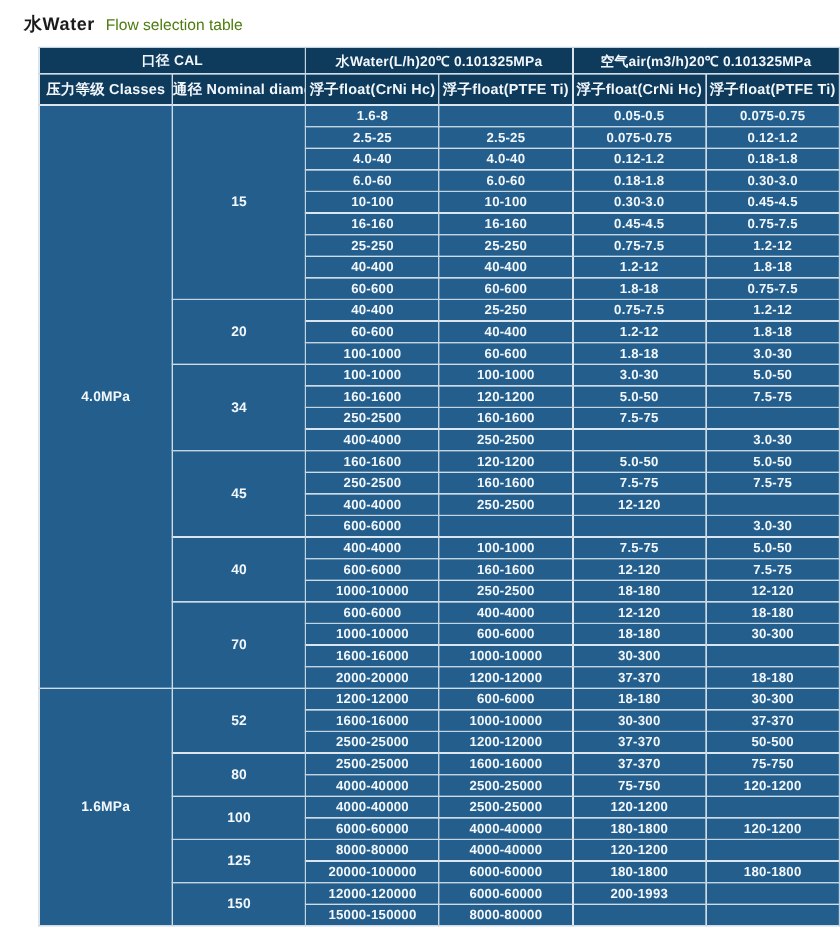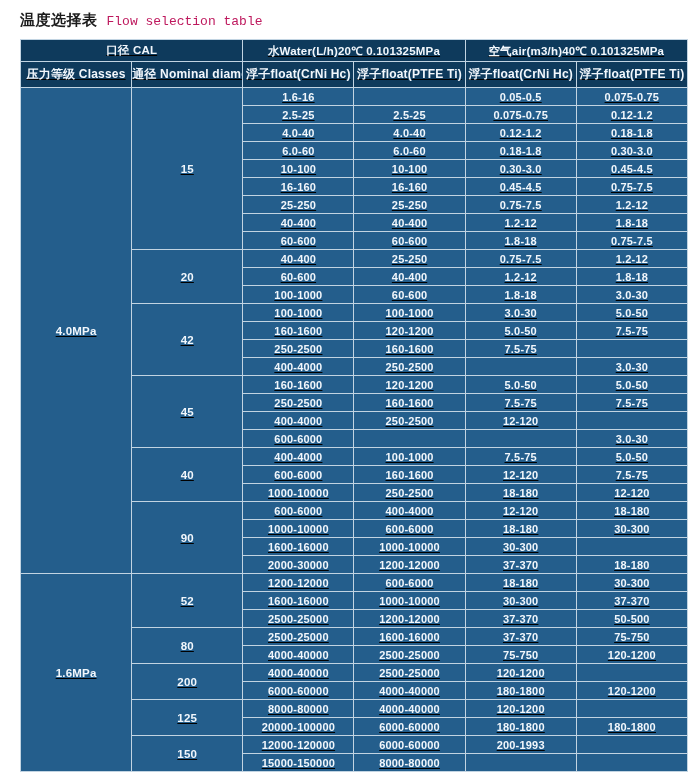--- a/index.html
+++ b/index.html
@@ -12,77 +12,77 @@
   body{
     width:700px;height:784px;background:#ffffff;
     font-family:"Liberation Sans",sans-serif;
     overflow:hidden;
   }
   .page-title{
     margin:11px 0 9px 20px;
     display:flex;align-items:baseline;gap:9px;
   }
   .title-zh{font-size:15px;font-weight:bold;color:#1b1b1b;letter-spacing:0.5px;}
-  .title-en{font-size:13px;color:#be185d;font-family:Liberation Mono, monospace;}
+  .title-en{font-size:13px;color:#4d7c0f;}
   table.flow-table{
     border-collapse:collapse;table-layout:fixed;
-    width:668px;margin-left:20px;text-decoration:underline;
+    width:668px;margin-left:32px;
   }
   col{width:16.666%;}
   th,td{
     border:1px solid var(--border);
     text-align:center;vertical-align:middle;
     padding:0;color:var(--cell-text);
     font-size:11px;font-weight:bold;
     letter-spacing:0.2px;
     overflow:hidden;white-space:nowrap;
   }
   thead th{background:var(--header-bg);}
   tr.h1 th{height:21px;font-size:11.5px;}
   tr.h2 th{height:25px;font-size:12px;}
   tbody td{background:var(--body-bg);height:17px;}
   td.class-cell,td.diam-cell{font-size:11.5px;text-align:center;}
 </style>
 </head>
 <body>
 
 <div class="page-title">
-  <span class="title-zh">温度选择表</span>
+  <span class="title-zh">水Water</span>
   <span class="title-en">Flow selection table</span>
 </div>
 
 <table class="flow-table">
   <colgroup>
     <col>
       <col>
       <col>
       <col>
       <col>
       <col>
   </colgroup>
   <thead>
     <tr class="h1">
       <th colspan="2">口径 CAL</th>
       <th colspan="2">水Water(L/h)20℃ 0.101325MPa</th>
-      <th colspan="2">空气air(m3/h)40℃ 0.101325MPa</th>
+      <th colspan="2">空气air(m3/h)20℃ 0.101325MPa</th>
     </tr>
     <tr class="h2">
       <th>压力等级 Classes</th>
       <th>通径 Nominal diameter</th>
       <th>浮子float(CrNi Hc)</th>
       <th>浮子float(PTFE Ti)</th>
       <th>浮子float(CrNi Hc)</th>
       <th>浮子float(PTFE Ti)</th>
     </tr>
   </thead>
   <tbody>
       <tr>
         <td rowspan="27" class="class-cell">4.0MPa</td>
         <td rowspan="9" class="diam-cell">15</td>
-        <td>1.6-16</td>
+        <td>1.6-8</td>
         <td></td>
         <td>0.05-0.5</td>
         <td>0.075-0.75</td>
       </tr>
       <tr>
         <td>2.5-25</td>
         <td>2.5-25</td>
         <td>0.075-0.75</td>
         <td>0.12-1.2</td>
       </tr>
@@ -141,21 +141,21 @@
         <td>1.2-12</td>
         <td>1.8-18</td>
       </tr>
       <tr>
         <td>100-1000</td>
         <td>60-600</td>
         <td>1.8-18</td>
         <td>3.0-30</td>
       </tr>
       <tr>
-        <td rowspan="4" class="diam-cell">42</td>
+        <td rowspan="4" class="diam-cell">34</td>
         <td>100-1000</td>
         <td>100-1000</td>
         <td>3.0-30</td>
         <td>5.0-50</td>
       </tr>
       <tr>
         <td>160-1600</td>
         <td>120-1200</td>
         <td>5.0-50</td>
         <td>7.5-75</td>
@@ -210,40 +210,40 @@
         <td>12-120</td>
         <td>7.5-75</td>
       </tr>
       <tr>
         <td>1000-10000</td>
         <td>250-2500</td>
         <td>18-180</td>
         <td>12-120</td>
       </tr>
       <tr>
-        <td rowspan="4" class="diam-cell">90</td>
+        <td rowspan="4" class="diam-cell">70</td>
         <td>600-6000</td>
         <td>400-4000</td>
         <td>12-120</td>
         <td>18-180</td>
       </tr>
       <tr>
         <td>1000-10000</td>
         <td>600-6000</td>
         <td>18-180</td>
         <td>30-300</td>
       </tr>
       <tr>
         <td>1600-16000</td>
         <td>1000-10000</td>
         <td>30-300</td>
         <td></td>
       </tr>
       <tr>
-        <td>2000-30000</td>
+        <td>2000-20000</td>
         <td>1200-12000</td>
         <td>37-370</td>
         <td>18-180</td>
       </tr>
       <tr>
         <td rowspan="11" class="class-cell">1.6MPa</td>
         <td rowspan="3" class="diam-cell">52</td>
         <td>1200-12000</td>
         <td>600-6000</td>
         <td>18-180</td>
@@ -268,21 +268,21 @@
         <td>37-370</td>
         <td>75-750</td>
       </tr>
       <tr>
         <td>4000-40000</td>
         <td>2500-25000</td>
         <td>75-750</td>
         <td>120-1200</td>
       </tr>
       <tr>
-        <td rowspan="2" class="diam-cell">200</td>
+        <td rowspan="2" class="diam-cell">100</td>
         <td>4000-40000</td>
         <td>2500-25000</td>
         <td>120-1200</td>
         <td></td>
       </tr>
       <tr>
         <td>6000-60000</td>
         <td>4000-40000</td>
         <td>180-1800</td>
         <td>120-1200</td>

